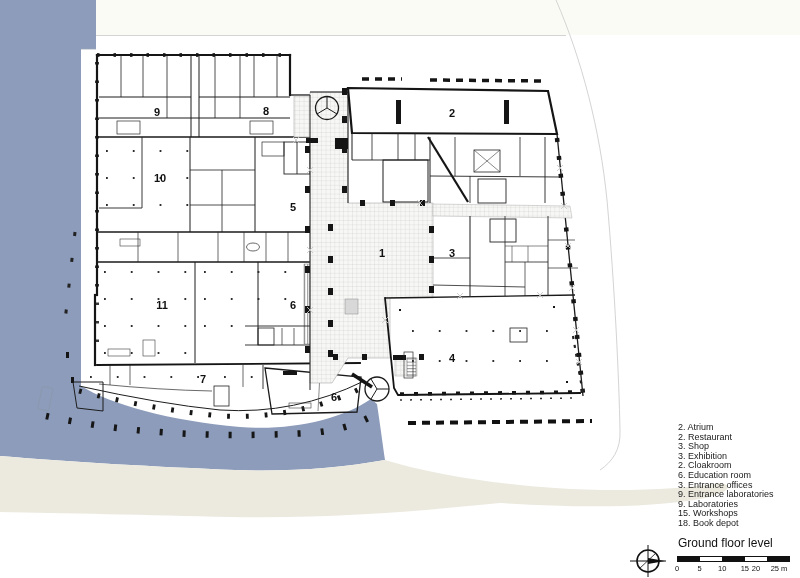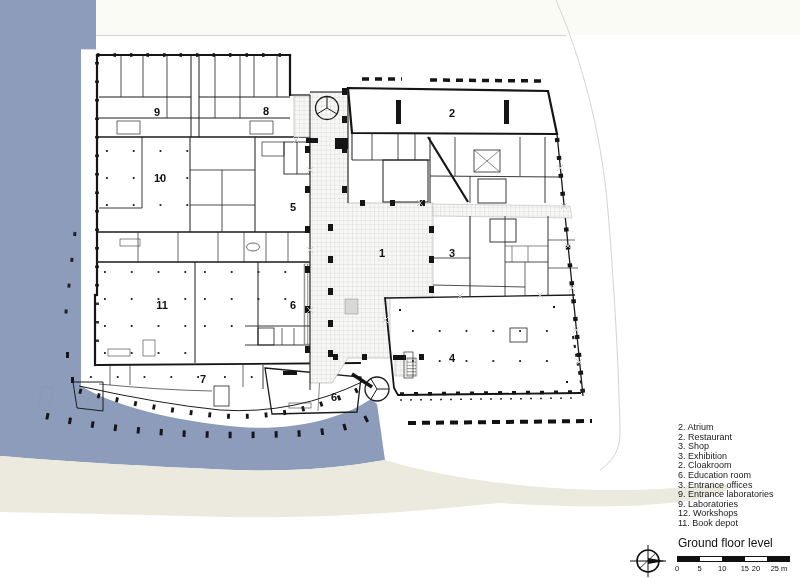--- a/index.html
+++ b/index.html
@@ -312,22 +312,22 @@
   <div class="legend">
     <div class="li">2. Atrium</div>
     <div class="li">2. Restaurant</div>
     <div class="li">3. Shop</div>
     <div class="li">3. Exhibition</div>
     <div class="li">2. Cloakroom</div>
     <div class="li">6. Education room</div>
     <div class="li">3. Entrance offices</div>
     <div class="li">9. Entrance laboratories</div>
     <div class="li">9. Laboratories</div>
-    <div class="li">12. Workshops</div>
-    <div class="li">11. Book depot</div>
+    <div class="li">15. Workshops</div>
+    <div class="li">18. Book depot</div>
   </div>
 
   <div class="plan-title">Ground floor level</div>
 
   <div class="scalebar">
     <div class="bar">
       <div class="seg b"></div>
       <div class="seg"></div>
       <div class="seg b"></div>
       <div class="seg"></div>

